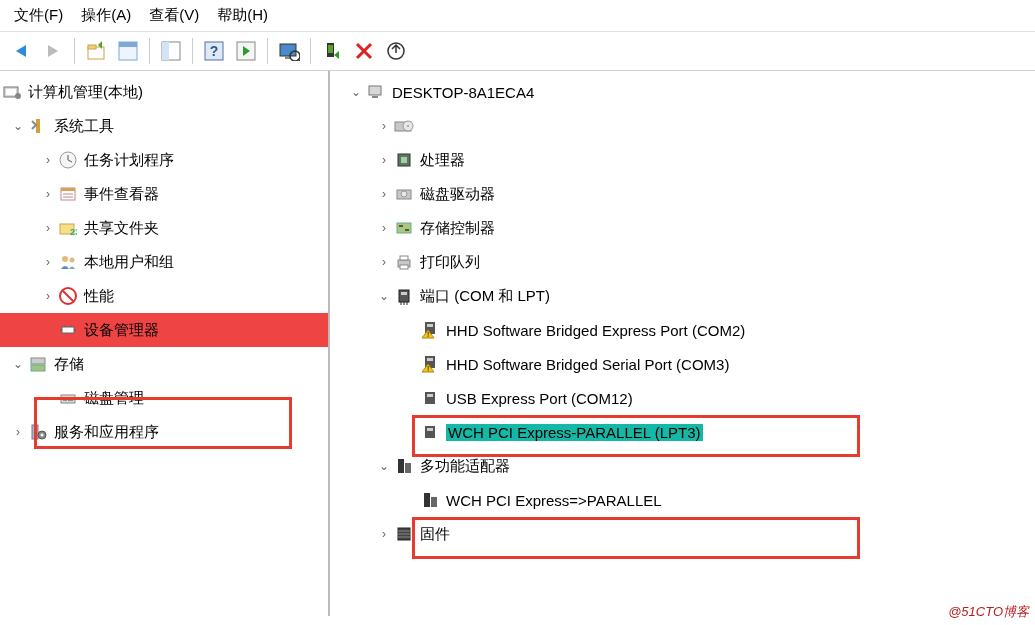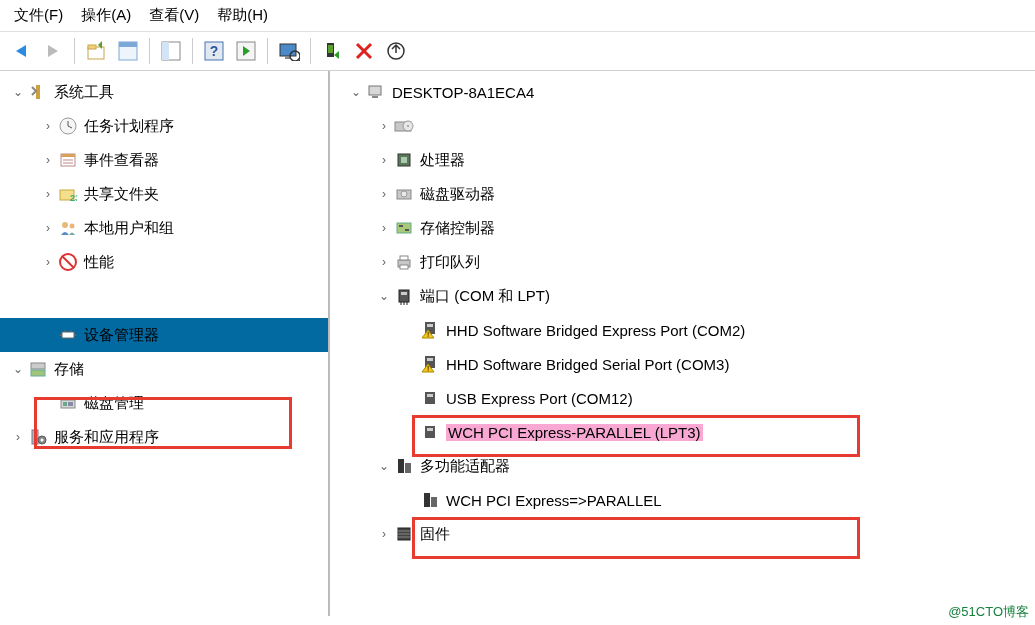--- a/index.html
+++ b/index.html
@@ -62,33 +62,34 @@
     display:inline-flex; align-items:center; justify-content:center;
     font-size:12px; color:#666; cursor:pointer;
     margin-right:2px;
   }
   .ticon {
     width:20px; height:20px;
     display:inline-flex; align-items:center; justify-content:center;
     margin-right:6px;
   }
   .selected-inner{
-    background:#f9a8d4;
+    background:#14b8a6;
     padding:0 2px;
   }
   .hlbox {
     border:3px solid #e63b2e;
     position:absolute;
     pointer-events:none;
   }
   .watermark{
     position:absolute;
     right:6px; bottom:4px;
-    color:#15803d;
+    color:#b91c1c;
     font-size:13px;
+    font-style:italic;
   }
   svg { display:block; }
 </style>
 </head>
 <body>
 
 <div class="menubar">
   <span>文件(F)</span>
   <span>操作(A)</span>
   <span>查看(V)</span>
@@ -167,20 +168,31 @@
     <svg width="20" height="20">
         <circle cx="10" cy="10" r="8" fill="#fff" stroke="#333" stroke-width="1.5"></circle>
         <path d="M10 4 L10 12 M6 8 L10 4 L14 8" fill="none" stroke="#333" stroke-width="1.5"></path>
       </svg>
   </div>
 </div>
 
 <div class="panes">
 
   <div class="left-pane" style="position:relative;">
+    <div class="tree-row">
+      <span class="indent" style="width:2px"></span>
+      <span class="ticon">
+        <svg width="18" height="18">
+            <rect x="1" y="4" width="14" height="10" fill="#d8d8d8" stroke="#777"></rect>
+            <rect x="3" y="6" width="10" height="6" fill="#fff"></rect>
+            <circle cx="15" cy="13" r="3" fill="#888"></circle>
+          </svg>
+      </span>
+      <span>计算机管理(本地)</span>
+    </div>
 
     <div class="tree-row">
       <span class="indent" style="width:10px"></span>
       <span class="exp">⌄</span>
       <span class="ticon">
         <svg width="18" height="18">
             <rect x="7" y="2" width="4" height="14" fill="#d0a03a"></rect>
             <path d="M3 4 L7 8 L3 12" fill="none" stroke="#888" stroke-width="2"></path>
           </svg>
       </span>
@@ -245,21 +257,21 @@
       <span class="exp">›</span>
       <span class="ticon">
         <svg width="18" height="18">
             <circle cx="9" cy="9" r="8" fill="none" stroke="#d33" stroke-width="2"></circle>
             <line x1="3" y1="3" x2="15" y2="15" stroke="#d33" stroke-width="2"></line>
           </svg>
       </span>
       <span>性能</span>
     </div>
 
-    <div class="tree-row" style="background:#0369a1;margin-top:39px;">
+    <div class="tree-row" style="background:#ef4444;">
       <span class="indent" style="width:58px"></span>
       <span class="ticon">
         <svg width="18" height="18">
             <rect x="3" y="6" width="12" height="6" fill="#fff" stroke="#666"></rect>
             <rect x="1" y="8" width="2" height="2" fill="#666"></rect>
             <rect x="15" y="8" width="2" height="2" fill="#666"></rect>
             <line x1="6" y1="4" x2="6" y2="6" stroke="#666"></line>
             <line x1="12" y1="4" x2="12" y2="6" stroke="#666"></line>
           </svg>
       </span>

